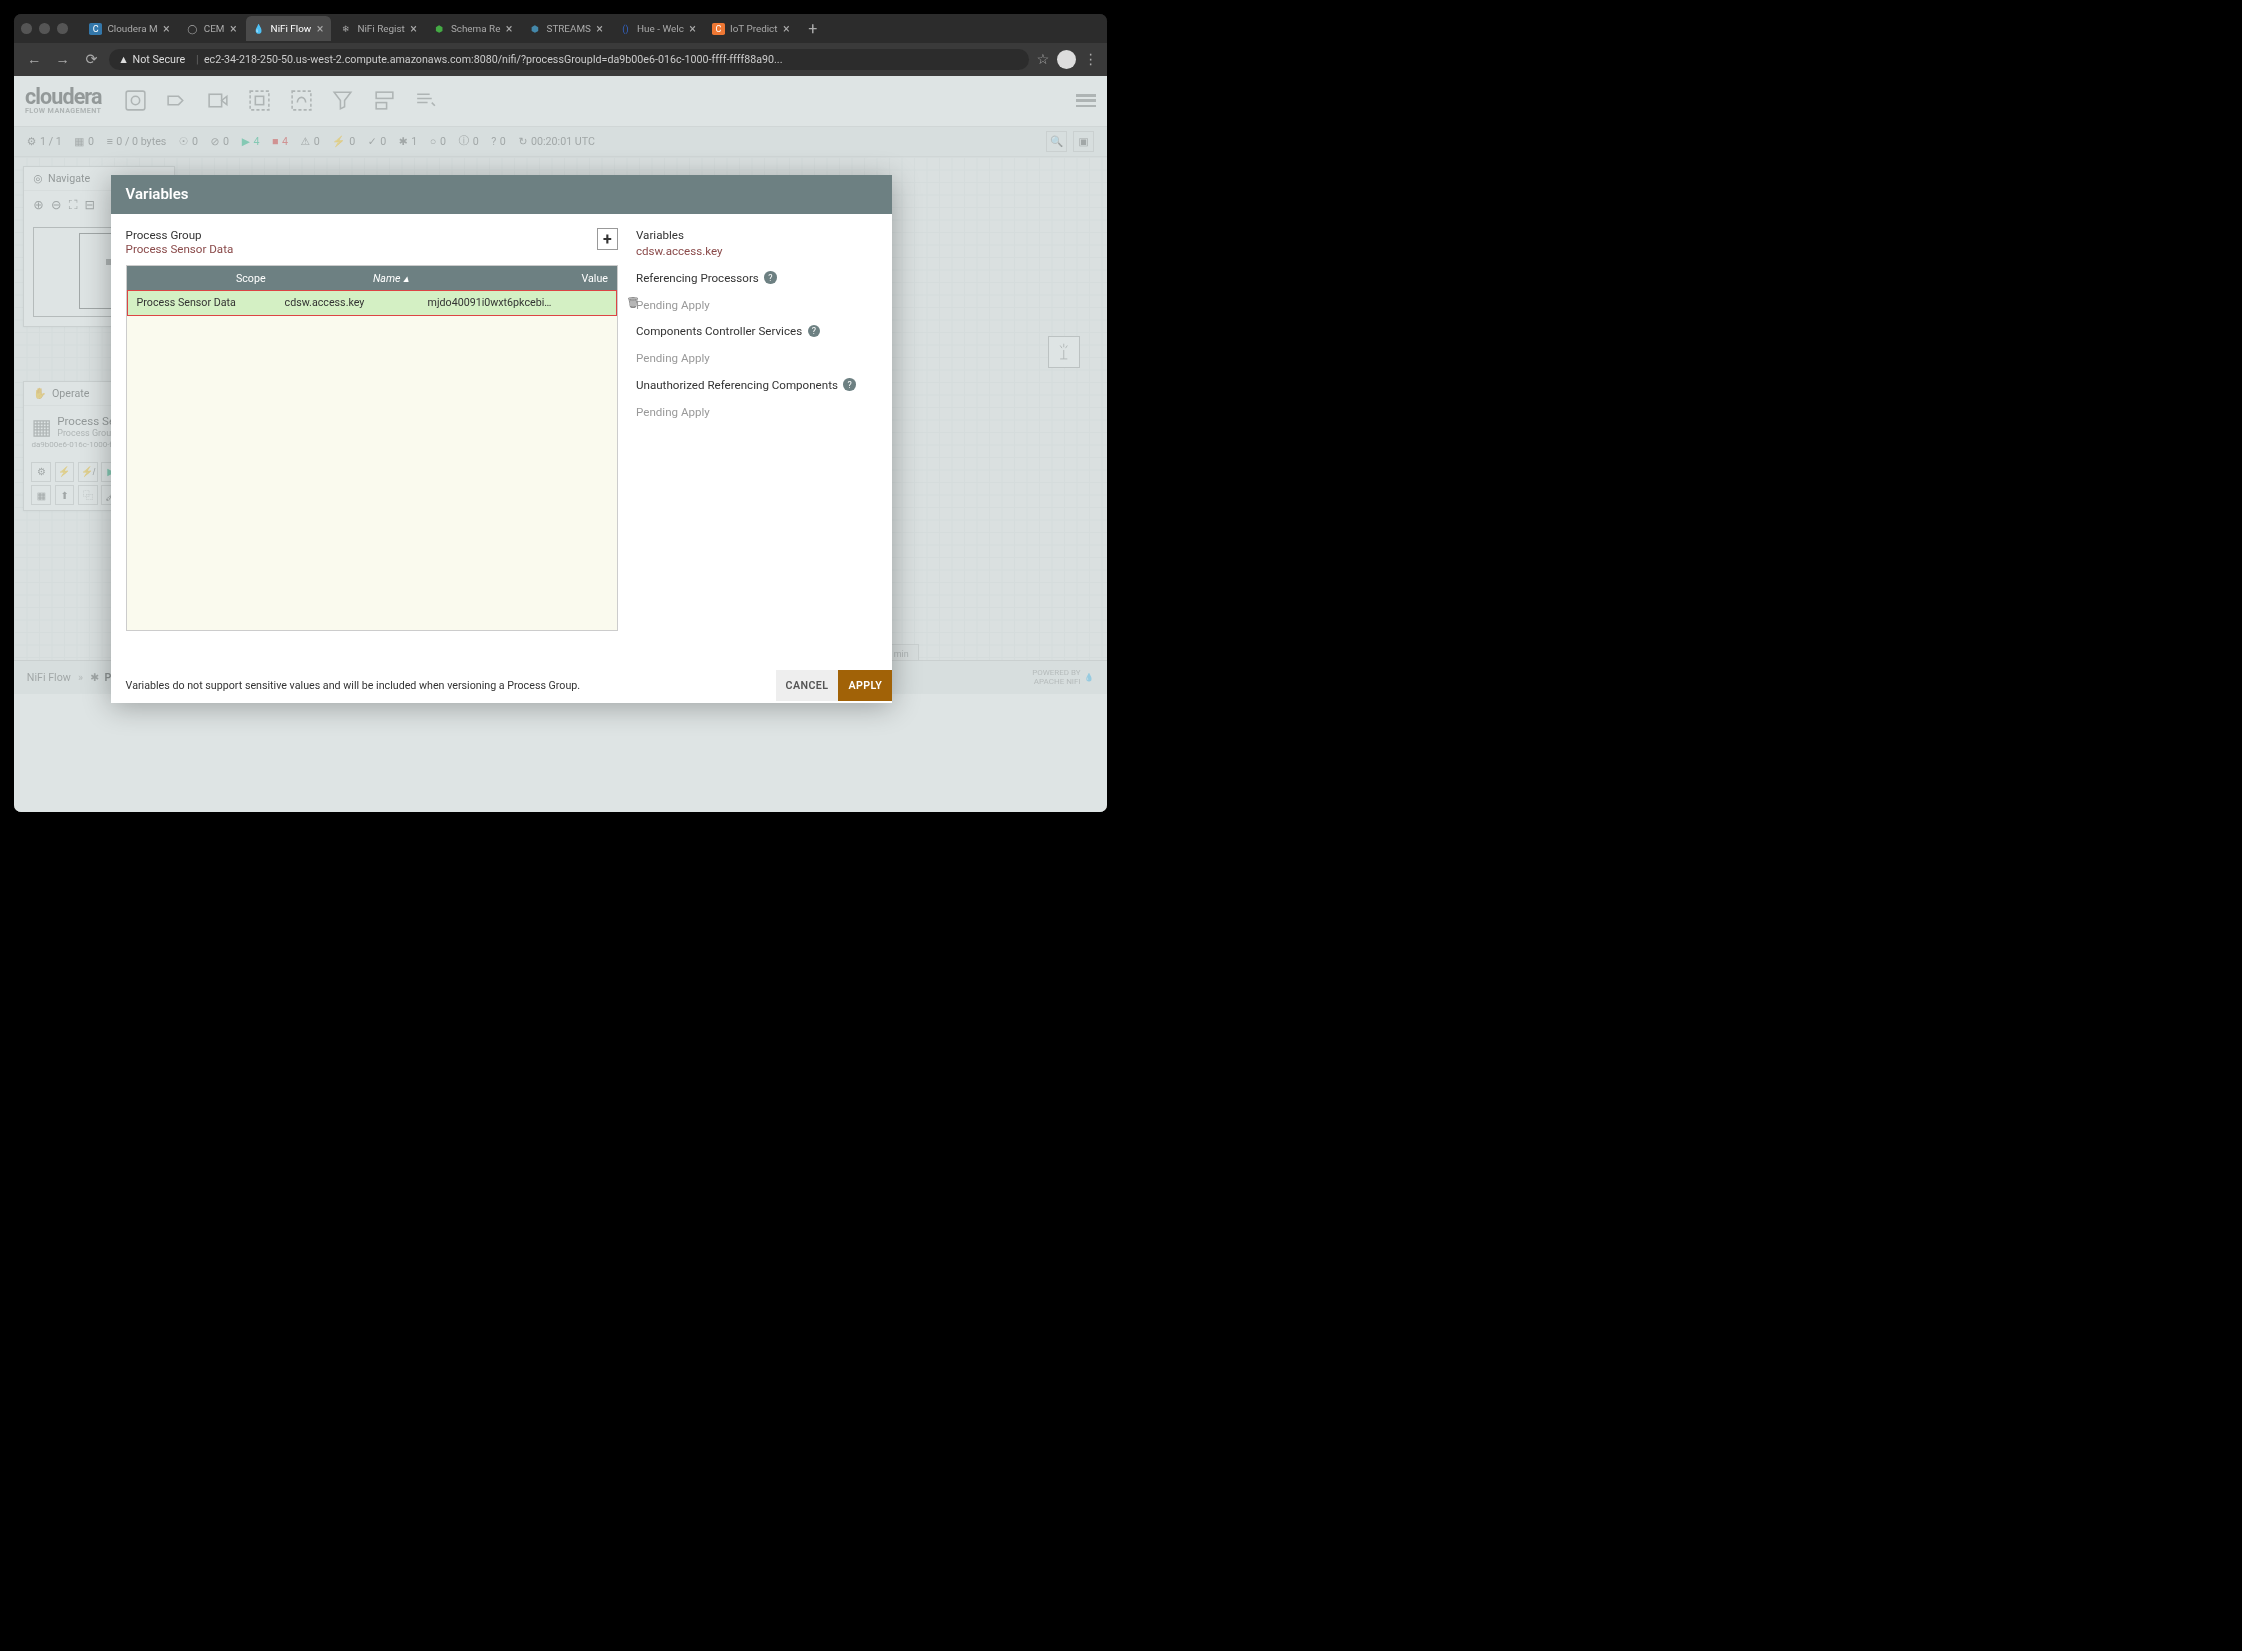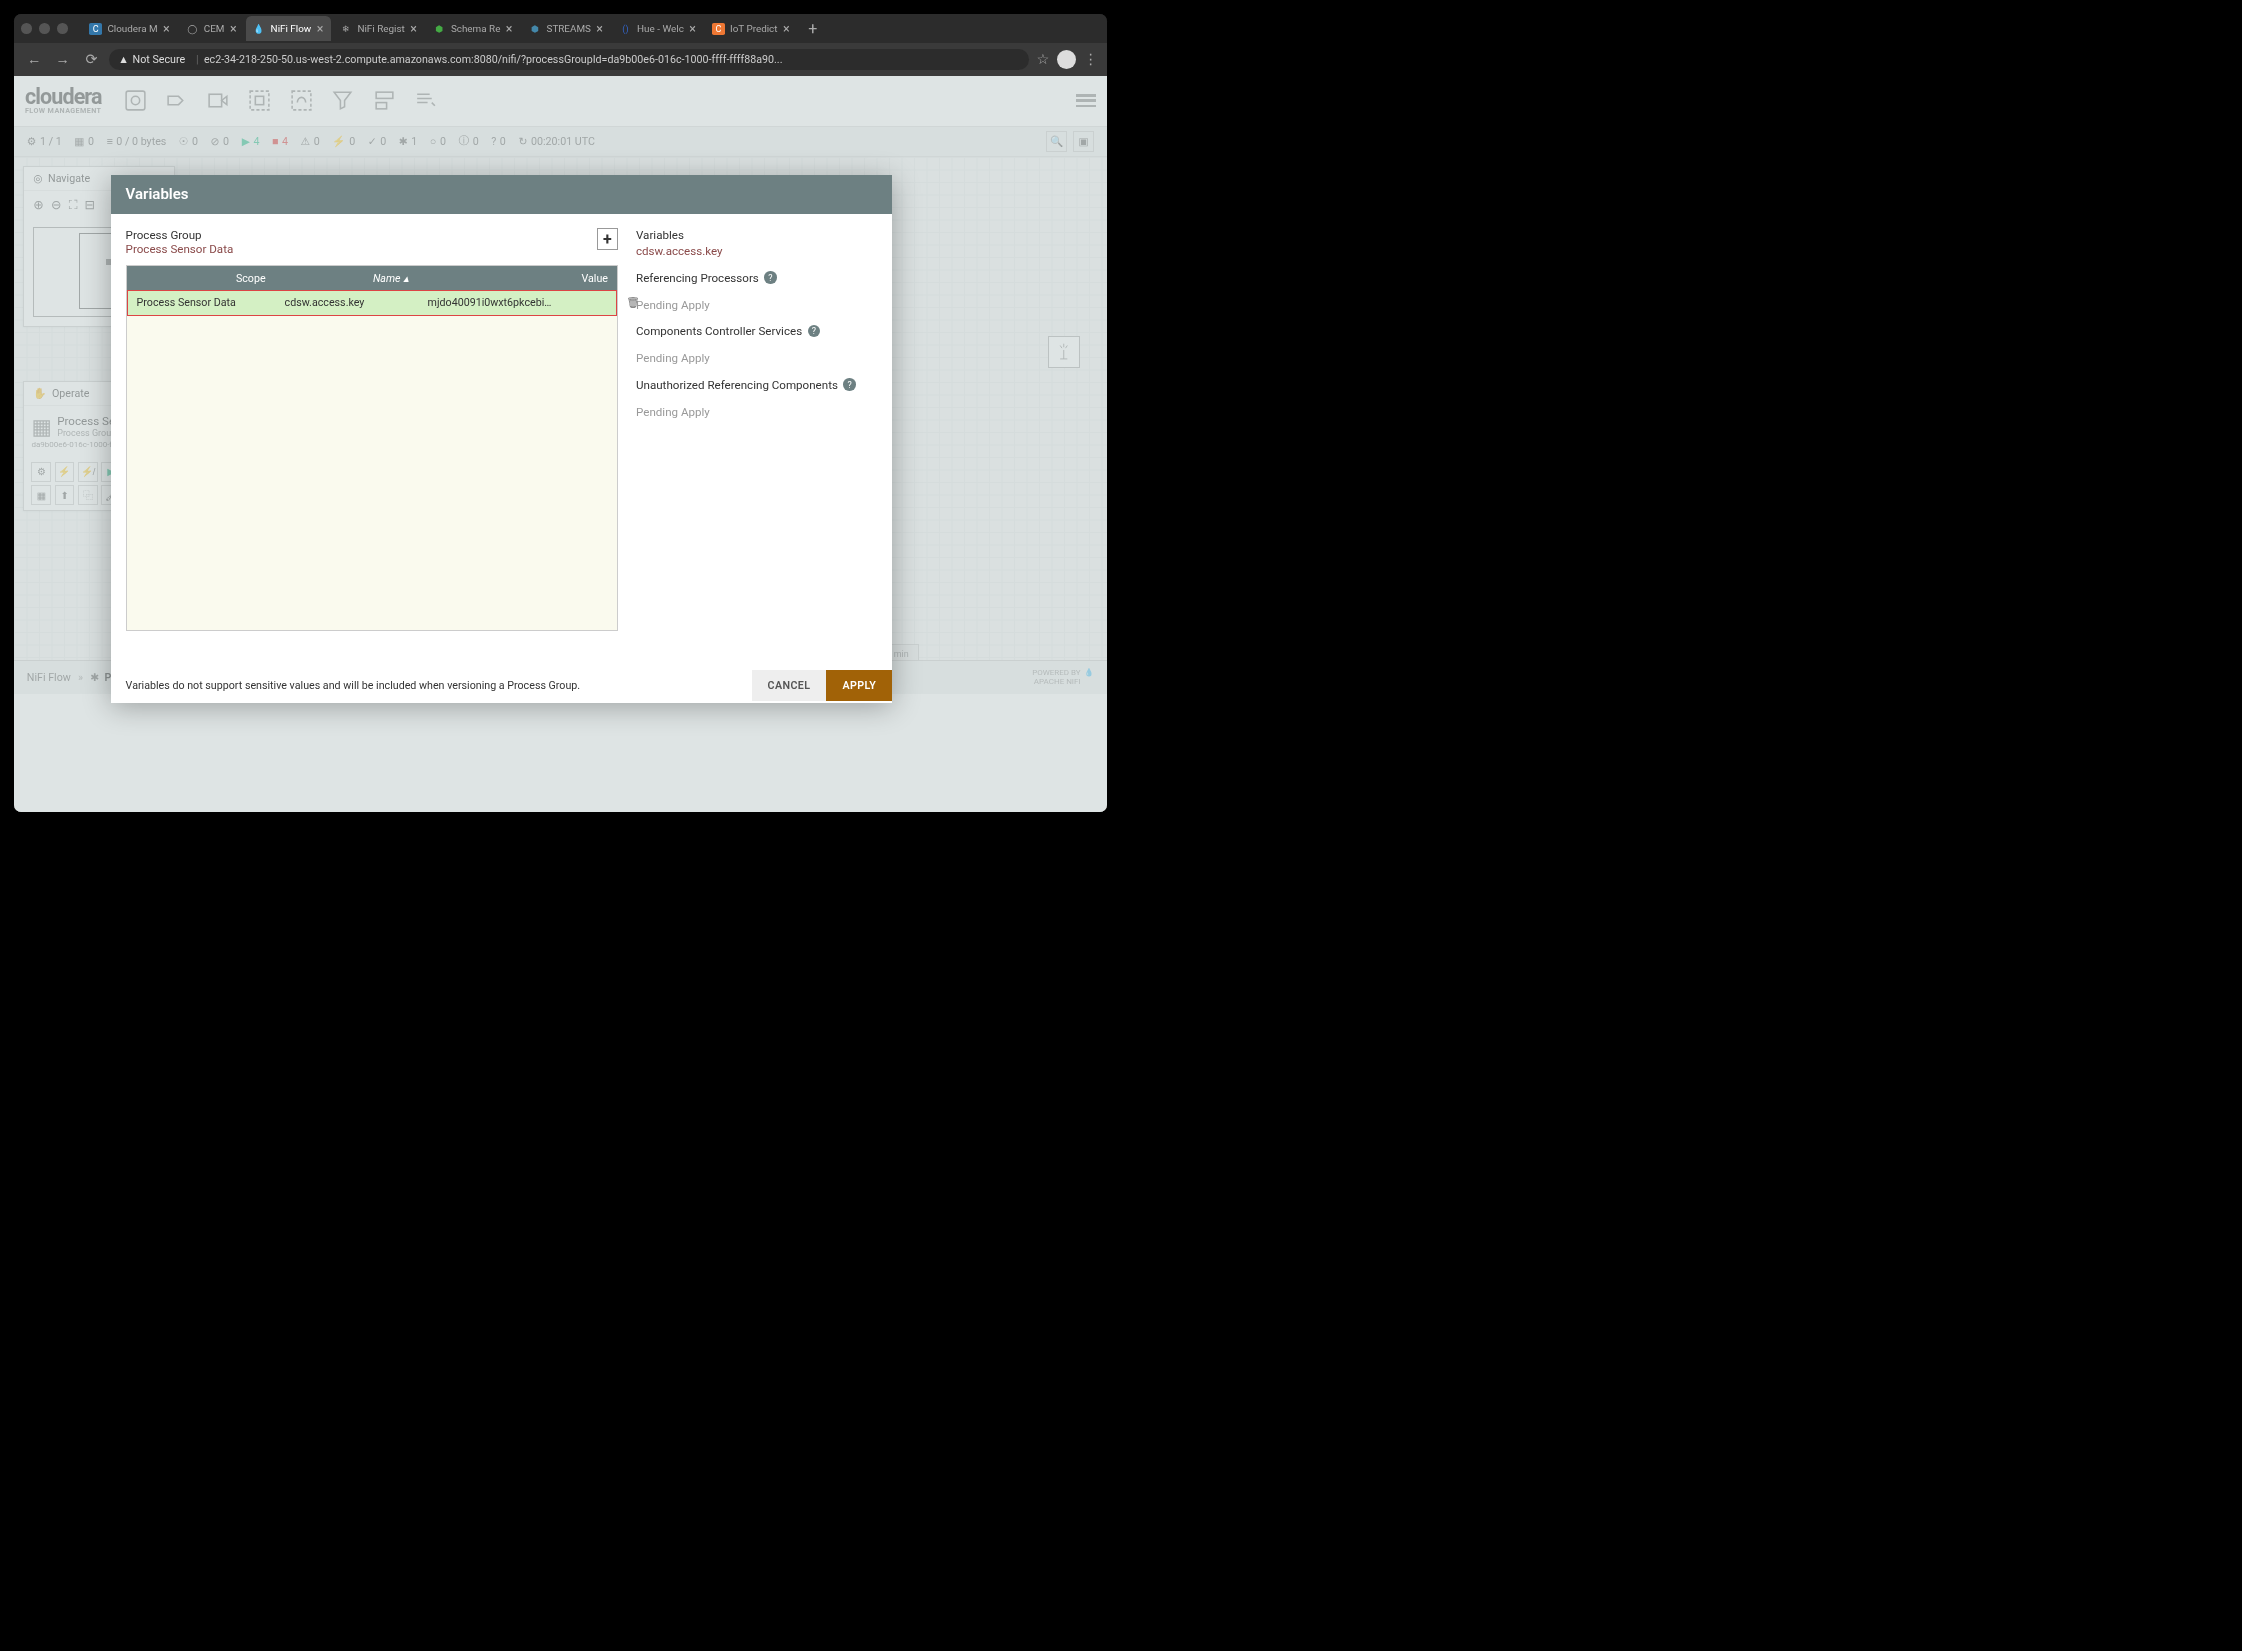--- a/index.html
+++ b/index.html
@@ -56,21 +56,21 @@
 .operate-body { padding: 7.2px; font-size: 9.9px; }
 .operate-title { font-size: 11.6px; color: #444; }
 .operate-sub { font-size: 9px; color: #888; }
 .operate-id { font-size: 8px; color: #888; margin-top: 1.8px; }
 .operate-tools { display: flex; flex-wrap: wrap; gap: 3.6px; padding: 5.4px 7.2px; }
 .op-btn { width: 19.7px; height: 19.7px; border: 0.9px solid #ccc; display: flex; align-items: center; justify-content: center; font-size: 9.9px; color: #666; cursor: pointer; }
 
 .breadcrumb-bar { position: absolute; bottom: 0; left: 0; right: 0; background: #eef0f0; border-top: 0.9px solid #ccc; padding: 7.2px 12.5px; font-size: 10.7px; color: #666; display: flex; align-items: center; }
 .breadcrumb-bar .sep { margin: 0 7.2px; color: #999; }
 .breadcrumb-bar .current { font-weight: 600; color: #333; }
-.powered { margin-left: auto; font-size: 8px; color: #999; text-align: right; display: flex; align-items: flex-start; gap: 3.6px; }
+.powered { margin-left: auto; font-size: 8px; color: #999; text-align: right; display: flex; align-items: center; gap: 3.6px; }
 
 .tasks-bar { position: absolute; bottom: 30px; left: 233px; right: 188px; background: #eee; border: 0.9px solid #ccc; padding: 3.6px 9px; font-size: 9px; color: #888; display: flex; justify-content: space-between; }
 .modal { position: absolute; top: 99px; left: 97px; width: 781px; height: 528px; background: #fff; box-shadow: 0 3.6px 27px rgba(0,0,0,0.3); z-index: 20; display: flex; flex-direction: column; }
 .modal-header { background: #6d8082; color: #fff; padding: 10.7px 14.3px; font-size: 15px; font-weight: 600; }
 .modal-body { flex: 1; display: flex; padding: 14.3px; gap: 18px; overflow: hidden; }
 .modal-left { flex: 1; display: flex; flex-direction: column; }
 .pg-label { font-size: 11.6px; color: #333; }
 .pg-name { font-size: 11.6px; color: #8a4a4a; margin-bottom: 9px; }
 .add-btn { width: 21.5px; height: 21.5px; border: 0.9px solid #999; display: flex; align-items: center; justify-content: center; font-size: 16px; font-weight: bold; color: #333; cursor: pointer; margin-left: auto; }
 .pg-row { display: flex; align-items: flex-start; }
@@ -91,21 +91,21 @@
 .modal-right { width: 242px; font-size: 11.6px; }
 .mr-section { margin-bottom: 12.5px; }
 .mr-title { color: #333; display: flex; align-items: center; gap: 5.4px; }
 .mr-sub { color: #8a4a4a; margin-top: 1.8px; }
 .mr-pending { color: #999; margin-top: 13px; }
 .help-icon { width: 12.5px; height: 12.5px; border-radius: 50%; background: #6d8082; color: #fff; font-size: 9px; display: inline-flex; align-items: center; justify-content: center; cursor: pointer; }
 
 .modal-footer { display: flex; align-items: center; padding: 0; border-top: none; }
 .modal-note { padding: 10.7px 14.3px; font-size: 10.7px; color: #333; flex: 1; }
 .modal-actions { display: flex; }
-.btn { padding: 9px 16px; font-size: 10.7px; font-weight: 600; cursor: pointer; border: none; letter-spacing: 0.4px; }
+.btn { padding: 9px 10px; font-size: 10.7px; font-weight: 600; cursor: pointer; border: none; letter-spacing: 0.4px; }
 .btn-cancel { background: #eee; color: #555; }
 .btn-apply { background: #a16207; color: #fff; }
 
 .processor-box { position: absolute; right: 27px; top: 179px; width: 32px; height: 32px; border: 0.9px solid #aaa; background: #fff; display: flex; align-items: center; justify-content: center; }
 </style>
 </head>
 <body>
 
 <div class="browser-window">
   <div class="tabs-bar">

